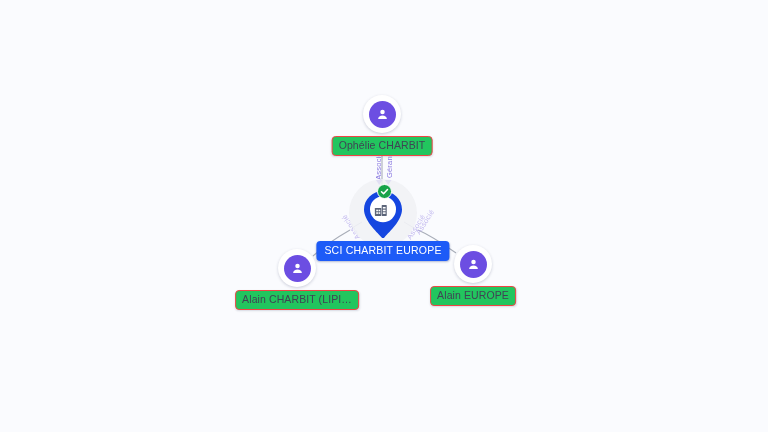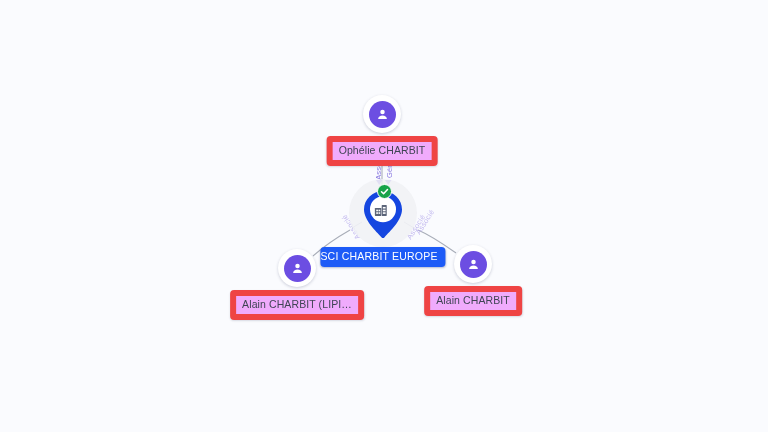--- a/index.html
+++ b/index.html
@@ -55,22 +55,22 @@
     display: flex;
     align-items: center;
     justify-content: center;
   }
   .avatar-disc svg { display: block; }
 
   .name-chip {
     position: absolute;
     transform: translateX(-50%);
     top: 22px;
-    background: #f0abfc;
-    border: 6px solid #ef4444;
+    background: #22c55e;
+    border: 1px solid #ef4444;
     border-radius: 4px;
     box-shadow: 0 1px 2px rgba(40,50,90,0.16);
     padding: 2px 6px 3px 6px;
     font-size: 10.5px;
     line-height: 13px;
     color: #3f4454;
     white-space: nowrap;
     letter-spacing: 0.1px;
   }
 
@@ -110,24 +110,24 @@
     display: flex;
     align-items: center;
     justify-content: center;
     box-sizing: border-box;
   }
   .verified-badge svg { display: block; }
 
   .company-chip {
     position: absolute;
     transform: translateX(-50%);
-    top: 34px;
+    top: 28px;
     background: #1d5bf7;
     border-radius: 4px;
-    padding: 3px 8px 4px 0;
+    padding: 3px 8px 4px 8px;
     font-size: 10.5px;
     line-height: 13px;
     color: #ffffff;
     white-space: nowrap;
     letter-spacing: 0.2px;
     box-shadow: 0 1px 2px rgba(20,40,110,0.3);
   }
 
   
   .edge-label {
@@ -227,16 +227,16 @@
 
   <div class="person-node" style="left:473px; top:264px;">
     <div class="avatar-ring">
       <div class="avatar-disc">
         <svg width="15" height="15" viewBox="0 0 24 24" fill="#ffffff">
           <circle cx="12" cy="8" r="3.6"></circle>
           <path d="M5 19c0-3.6 3.2-5.6 7-5.6s7 2 7 5.6z"></path>
         </svg>
       </div>
     </div>
-    <div class="name-chip">Alain CHARBIT</div>
+    <div class="name-chip">Alain EUROPE</div>
   </div>
 
 </div>
 
 </body></html>

